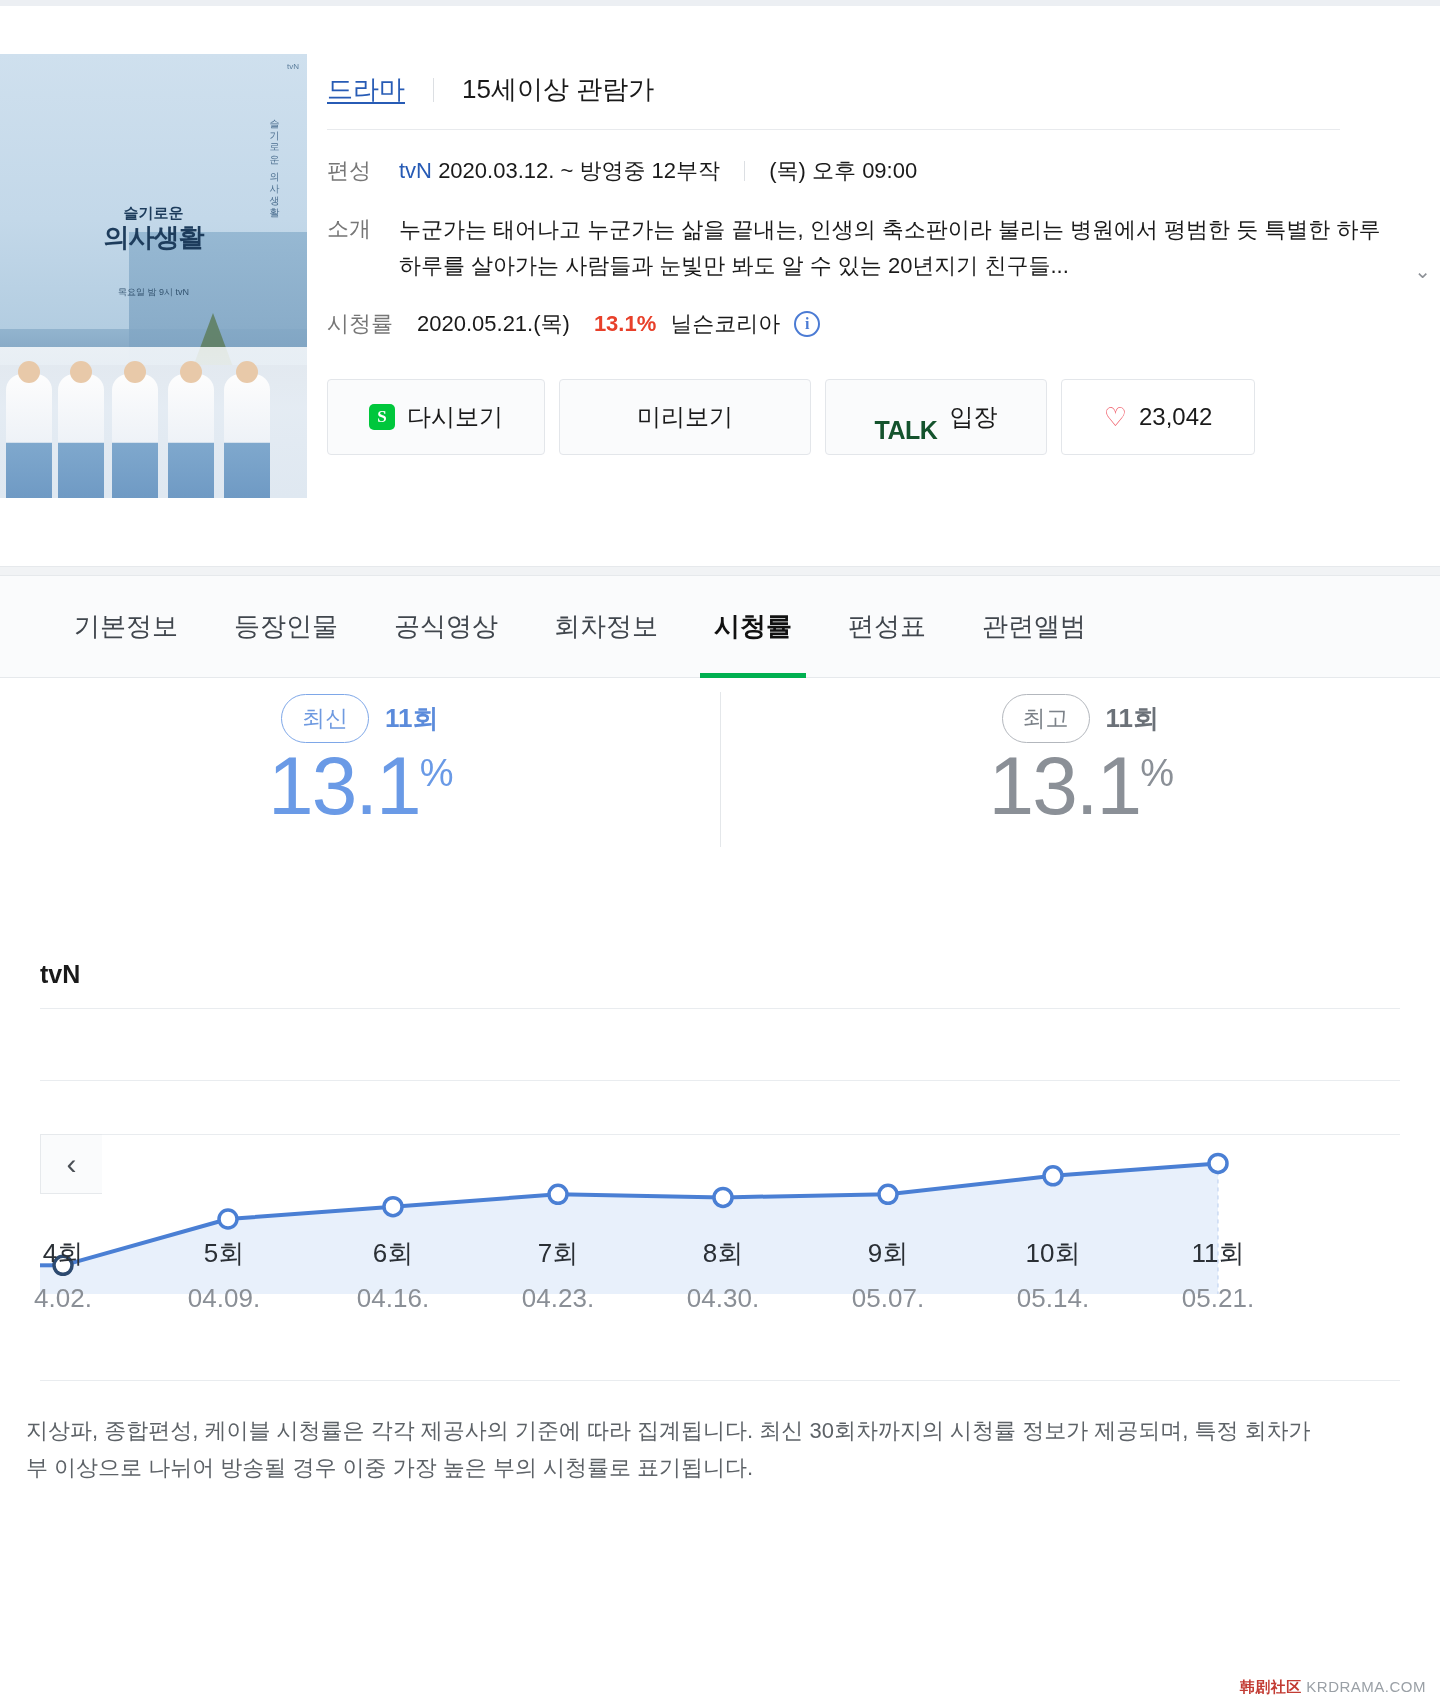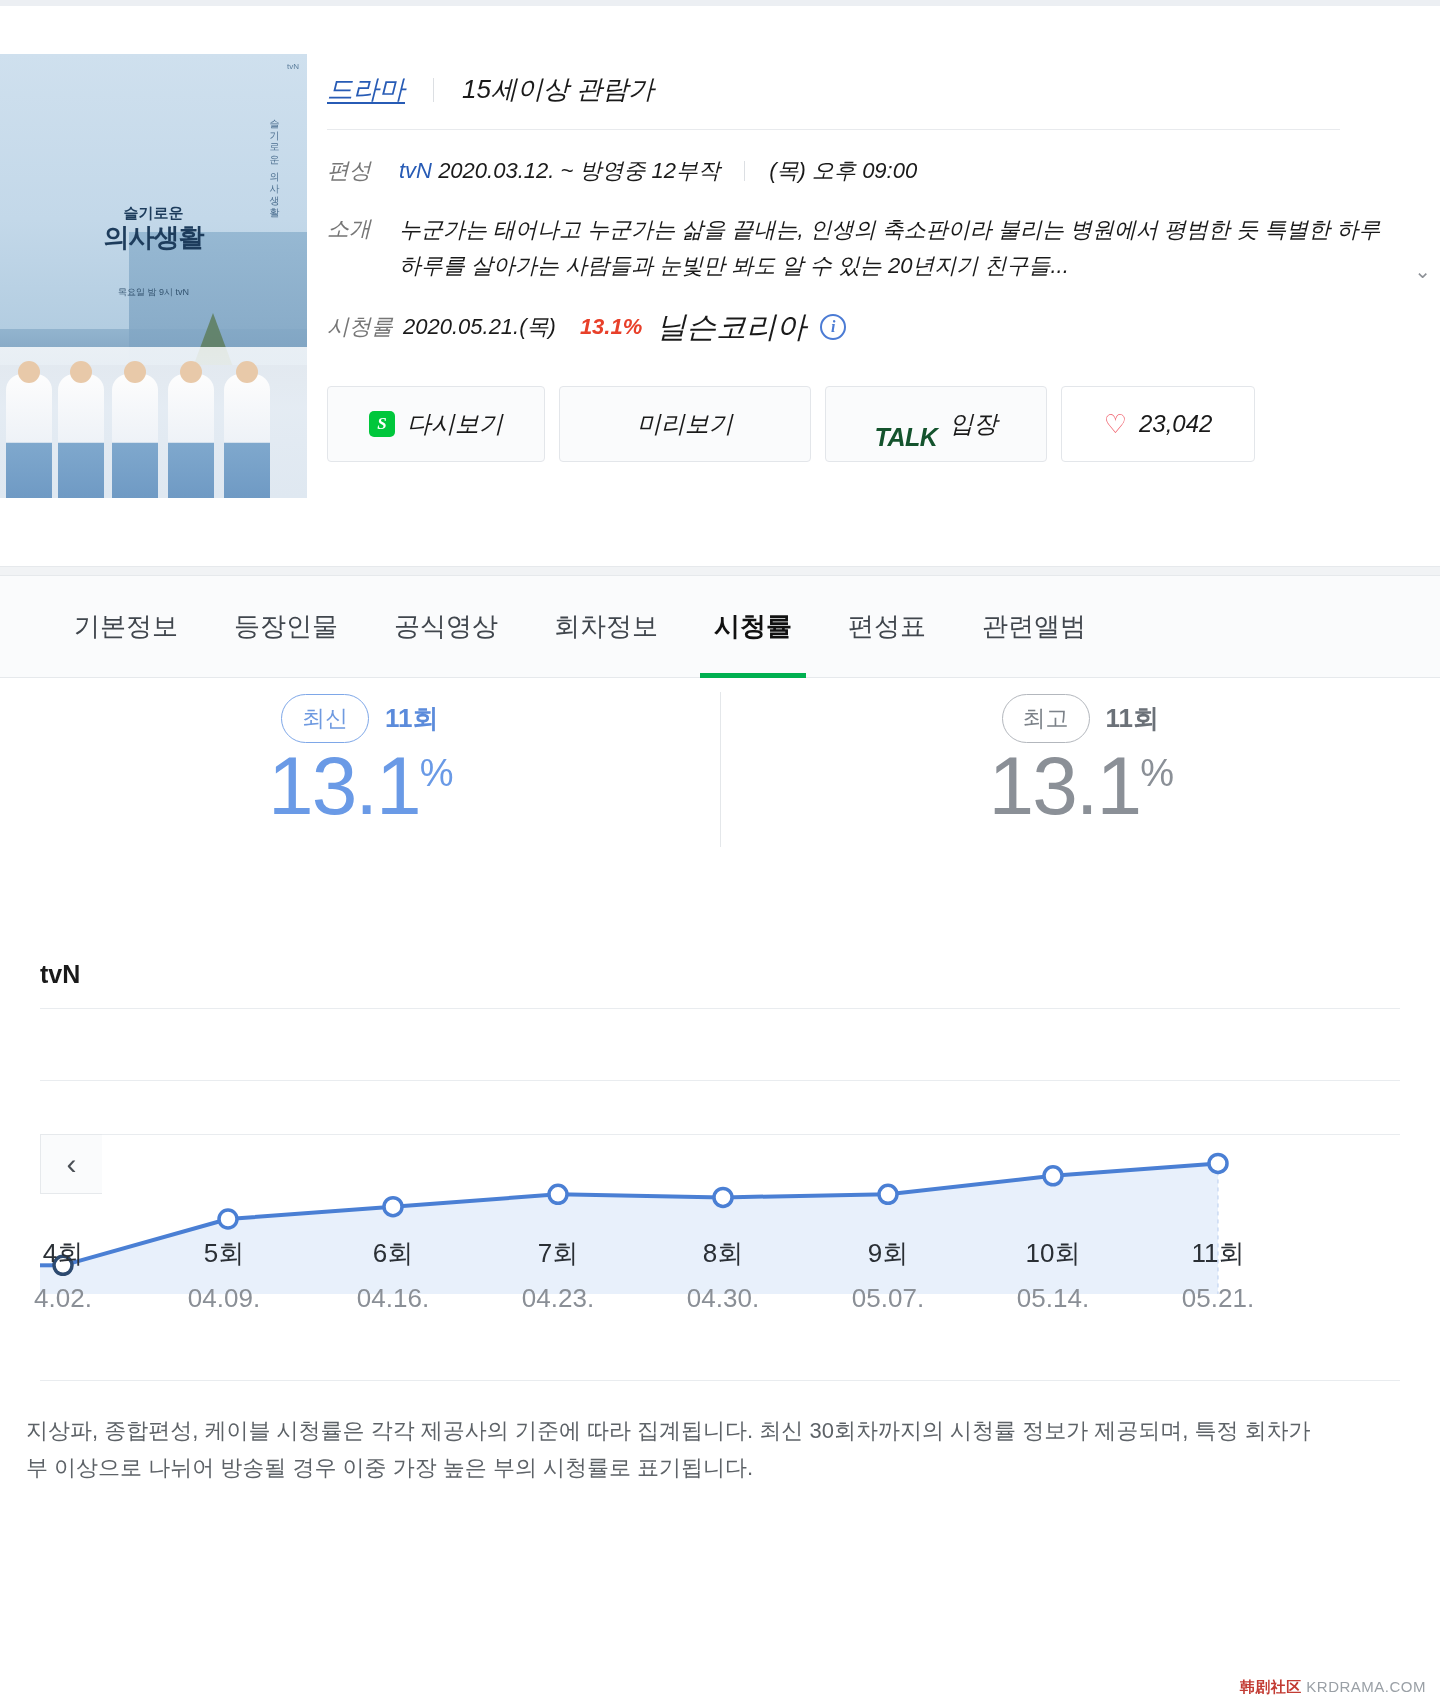--- a/index.html
+++ b/index.html
@@ -80,21 +80,21 @@
   .poster .vert {
     position:absolute; right:26px; top:58px;
     writing-mode: vertical-rl;
     font-size:10px; color:#4b6e8f; letter-spacing:2px;
   }
   .poster .corner {
     position:absolute; right:8px; top:8px; font-size:8px; color:#5b7d9c;
   }
 
   .info {
-    position: absolute; left: 327px; top: 48px; right: 16px; font-style: italic;
+    position: absolute; left: 327px; top: 48px; right: 16px;
   }
   .genre-row {
     display:flex; align-items:center;
     padding: 18px 0 22px 0;
     border-bottom: 1px solid #e8eaed;
     width: 1013px;
   }
   .genre-link {
     font-size: 26px; color: #275bb5; text-decoration: underline;
     text-underline-offset: 4px; cursor: pointer;
@@ -115,23 +115,23 @@
   .desc-text {
     font-size: 22px; line-height: 1.65; color:#1a1a1a;
     max-height: 74px; overflow:hidden; width: 995px;
   }
   .desc-caret {
     position:absolute; right:-22px; bottom:2px;
     color:#8d9197; font-size:20px; cursor:pointer;
   }
 
   .rate-row { display:flex; align-items:center; padding-top: 22px; }
-  .rate-date { font-size:22px; color:#1a1a1a; margin-left: 4px; }
+  .rate-date { font-size:22px; color:#1a1a1a; margin-left: 18px; }
   .rate-pct { font-size:22px; color:#e8402a; font-weight:700; margin-left:24px; }
-  .rate-src { font-size:30px; color:#1a1a1a; margin-left:14px; }
+  .rate-src { font-size:22px; color:#1a1a1a; margin-left:14px; }
   .info-icon {
     display:inline-flex; align-items:center; justify-content:center;
     width:26px; height:26px; border-radius:50%;
     border:2px solid #4b7bd4; color:#4b7bd4;
     font-size:16px; font-weight:700; margin-left:14px; cursor:pointer;
     font-family:"Liberation Serif", serif;
   }
 
   .btn-row { display:flex; gap:14px; padding-top: 38px; }
   .btn {

